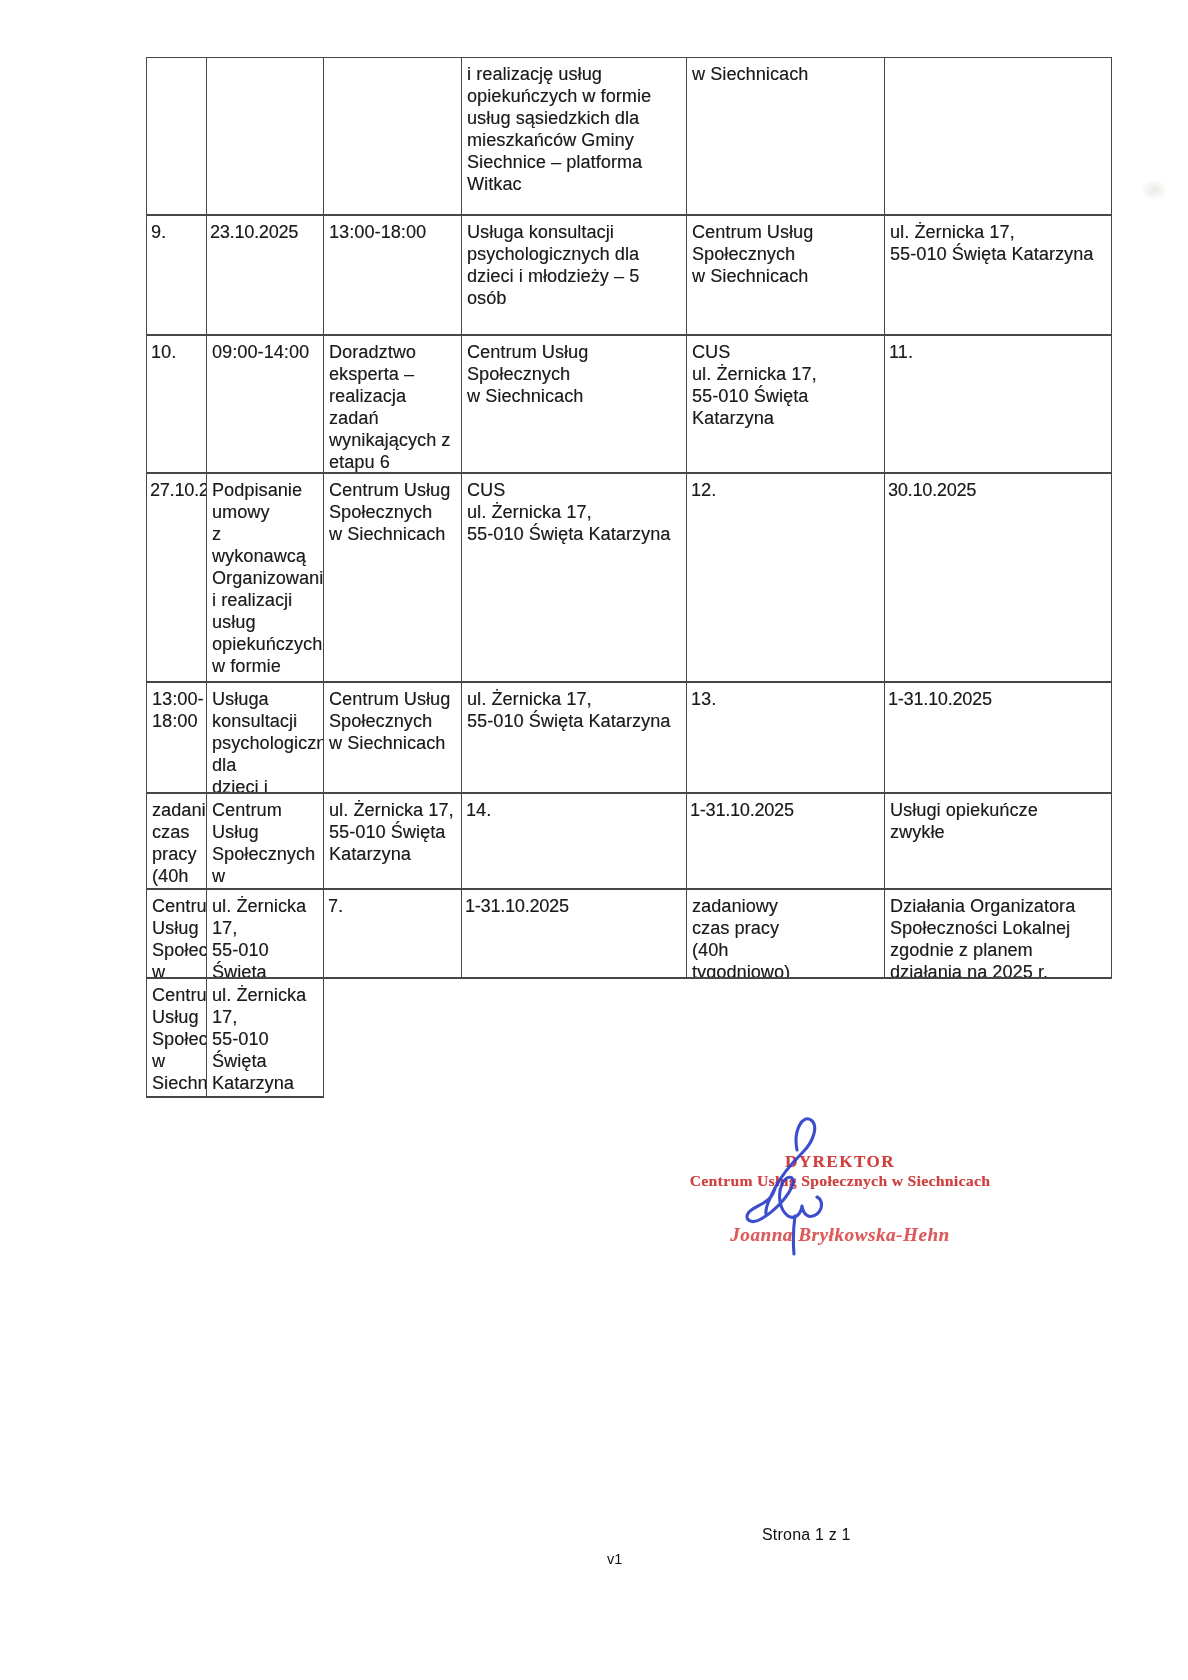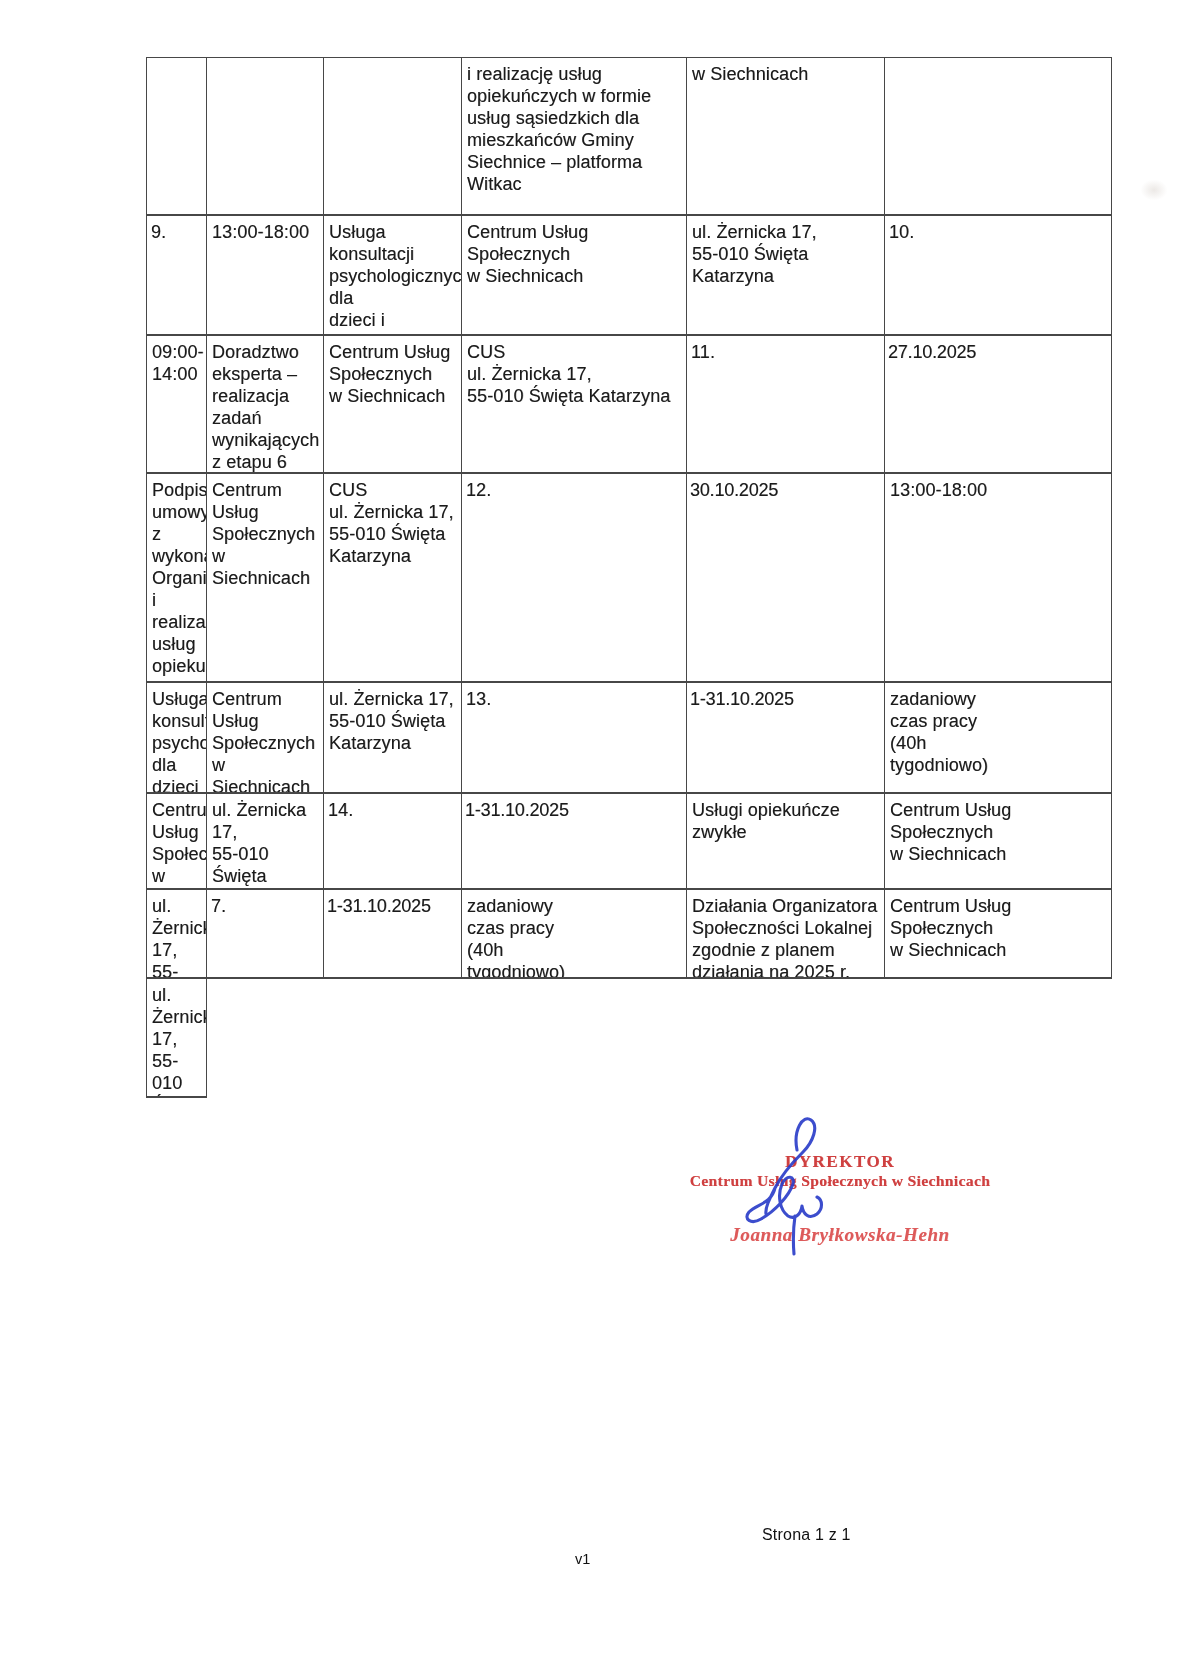--- a/index.html
+++ b/index.html
@@ -38,21 +38,21 @@
 
   
   .stamp{position:absolute;left:600px;width:480px;text-align:center;font-family:"Liberation Serif",serif}
   .stamp-title{top:1152px;position:absolute;width:100%;font-size:17px;font-weight:bold;color:var(--stamp-red);letter-spacing:1.5px;text-shadow:0.4px 0 0 rgba(207,64,64,0.5)}
   .stamp-org{top:1172px;position:absolute;width:100%;font-size:15.5px;font-weight:bold;color:var(--stamp-red);letter-spacing:0.4px;text-shadow:0.4px 0 0 rgba(207,64,64,0.5)}
   .stamp-name{top:1224px;position:absolute;width:100%;font-size:19px;font-weight:bold;font-style:italic;color:var(--name-red);letter-spacing:0.6px;text-shadow:0.4px 0 0 rgba(221,90,90,0.45)}
   .sig-svg{position:absolute;left:735px;top:1112px;width:130px;height:145px}
 
   
   .footer-page{position:absolute;left:762px;top:1526px;width:200px;font-size:16px;color:#111;letter-spacing:0.2px}
-  .footer-version{position:absolute;left:575px;top:1551px;font-size:14.5px;color:#111}
+  .footer-version{position:absolute;left:607px;top:1551px;font-size:14.5px;color:#111}
 
   
   .smudge{position:absolute;left:1136px;top:176px;width:36px;height:28px;
     background:radial-gradient(closest-side,rgba(186,174,164,0.28),rgba(186,174,164,0) 75%)}
 </style>
 </head>
 <body>
 
 <div class="page">
 
@@ -63,20 +63,21 @@
     <div class="cell desc">i realizację usług
 opiekuńczych w formie
 usług sąsiedzkich dla
 mieszkańców Gminy
 Siechnice – platforma
 Witkac</div>
     <div class="cell loc">w Siechnicach</div>
     <div class="cell addr"></div>
 
     <div class="cell no">9.</div>
+    <div class="cell date">23.10.2025</div>
     <div class="cell time">13:00-18:00</div>
     <div class="cell desc">Usługa konsultacji
 psychologicznych dla
 dzieci i młodzieży – 5
 osób</div>
     <div class="cell loc">Centrum Usług
 Społecznych
 w Siechnicach</div>
     <div class="cell addr">ul. Żernicka 17,
 55-010 Święta Katarzyna</div>

